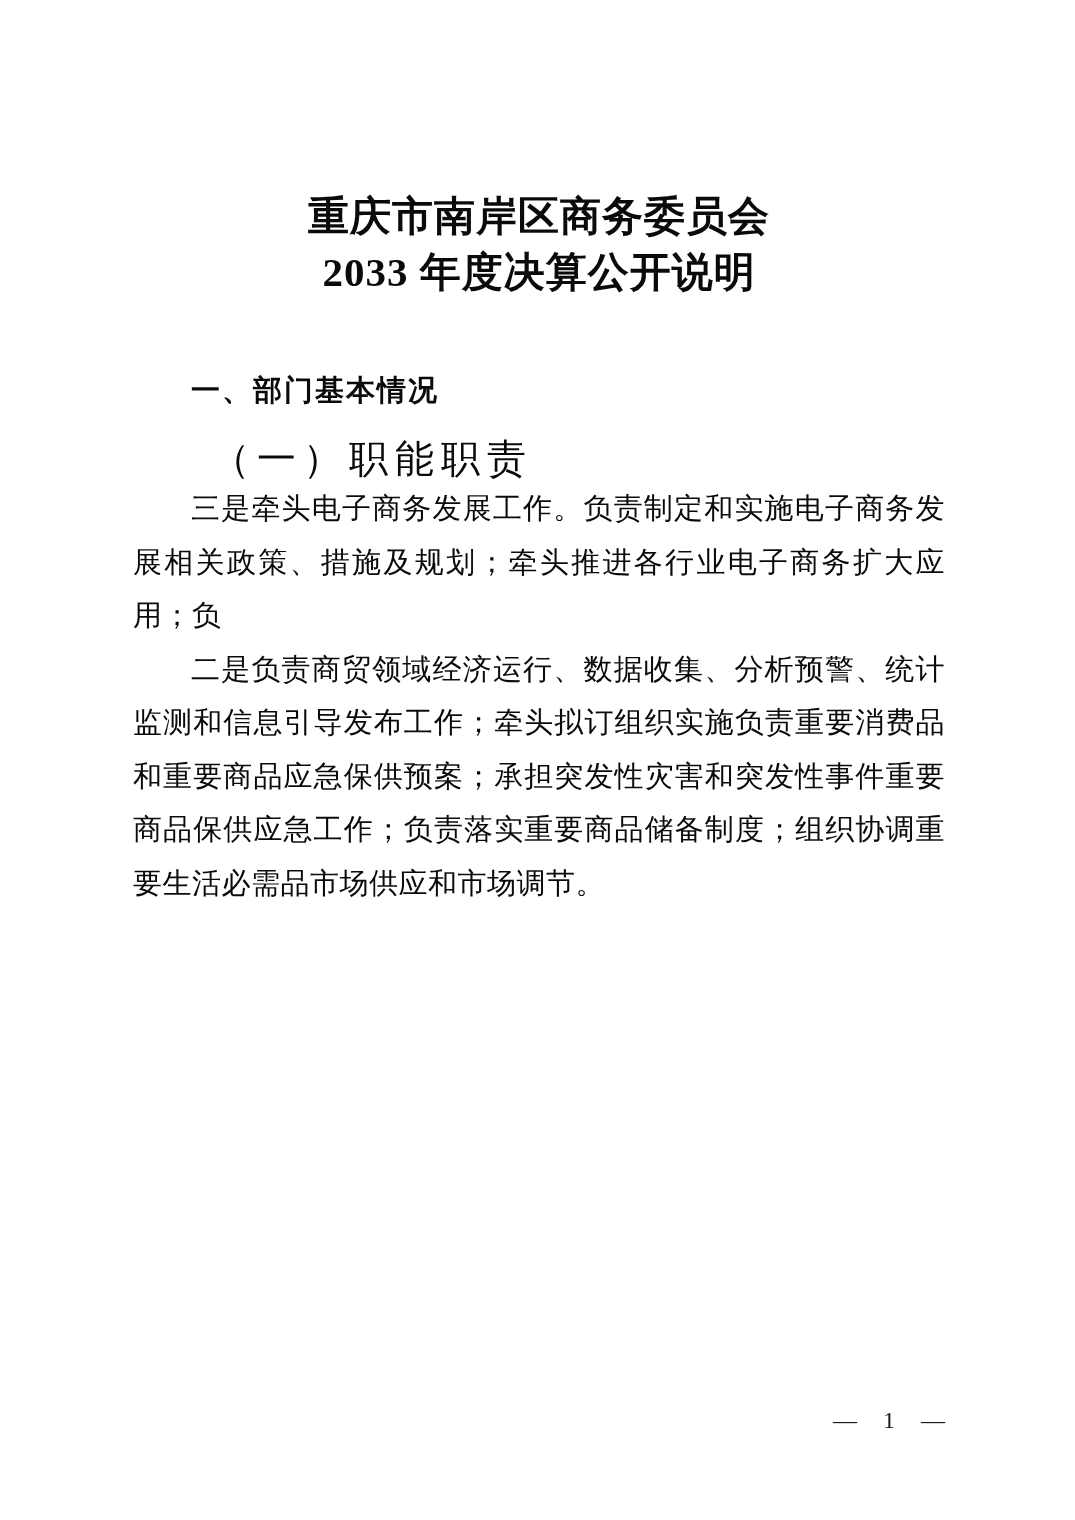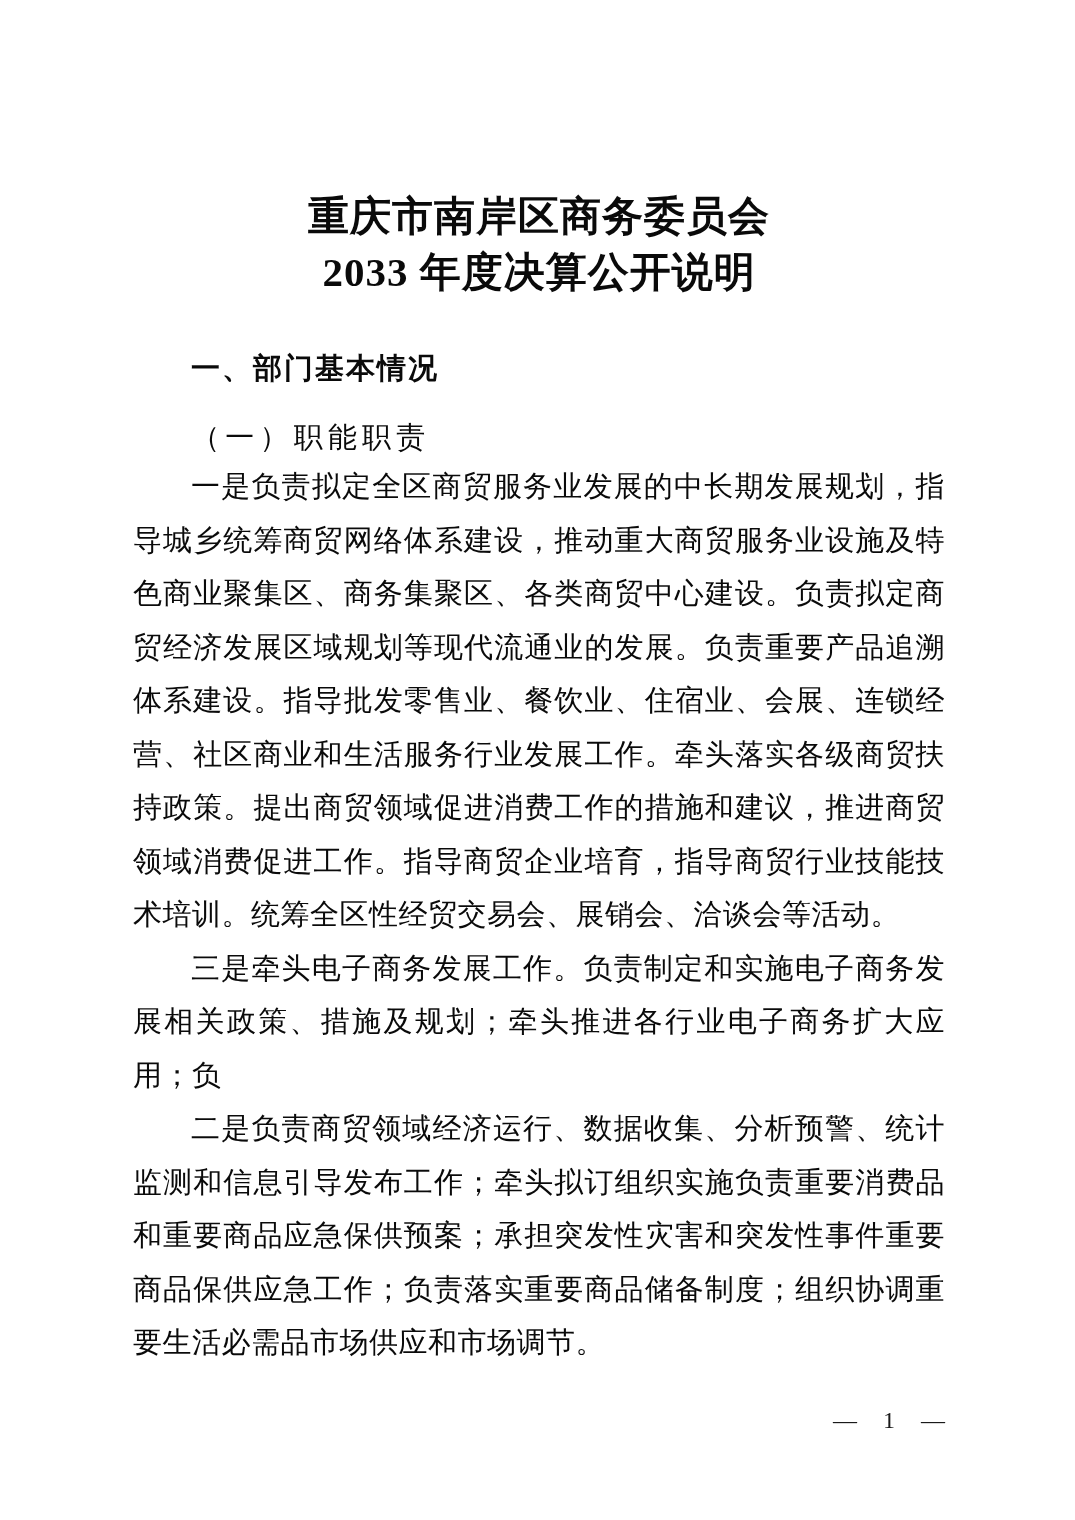--- a/index.html
+++ b/index.html
@@ -28,33 +28,33 @@
     font-weight: 700;
     font-size: 41px;
     line-height: 56px;
     letter-spacing: 1px;
   }
   .doc-title .title-line {
     display: block;
     white-space: nowrap;
   }
   .section-heading {
-    margin: 48px 0 0 0;
+    margin: 70px 0 0 0;
     font-family: "Liberation Sans", "DejaVu Sans", sans-serif;
     font-weight: 700;
     font-size: 29px;
     line-height: 40px;
     text-indent: 2em;
     letter-spacing: 2px;
   }
   .subsection-heading {
     margin: 26px 0 0 0;
     font-family: "Liberation Serif", "DejaVu Serif", serif;
     font-weight: 400;
-    font-size: 29px;
+    font-size: 39px;
     line-height: 46px;
     text-indent: 2em;
     letter-spacing: 0.18em;
   }
   .doc-body p {
     margin: 0;
     font-family: "Liberation Serif", "DejaVu Serif", serif;
     font-weight: 400;
     font-size: 29px;
     line-height: 53.5px;
@@ -83,21 +83,20 @@
     <h1 class="doc-title">
       <span class="title-line">重庆市南岸区商务委员会</span>
       <span class="title-line">2033 年度决算公开说明</span>
     </h1>
 
     <h2 class="section-heading">一、部门基本情况</h2>
 
     <h3 class="subsection-heading">（一）职能职责</h3>
 
     <div class="doc-body">
-      <p>一是负责拟定全区商贸服务业发展的中长期发展规划，指导城乡统筹商贸网络体系建设，推动重大商贸服务业设施及特色商业聚集区、商务集聚区、各类商贸中心建设。负责拟定商贸经济发展区域规划等现代流通业的发展。负责重要产品追溯体系建设。指导批发零售业、餐饮业、住宿业、会展、连锁经营、社区商业和生活服务行业发展工作。牵头落实各级商贸扶持政策。提出商贸领域促进消费工作的措施和建议，推进商贸领域消费促进工作。指导商贸企业培育，指导商贸行业技能技术培训。统筹全区性经贸交易会、展销会、洽谈会等活动。</p>
       <p>三是牵头电子商务发展工作。负责制定和实施电子商务发展相关政策、措施及规划；牵头推进各行业电子商务扩大应用；负</p>
       <p>二是负责商贸领域经济运行、数据收集、分析预警、统计监测和信息引导发布工作；牵头拟订组织实施负责重要消费品和重要商品应急保供预案；承担突发性灾害和突发性事件重要商品保供应急工作；负责落实重要商品储备制度；组织协调重要生活必需品市场供应和市场调节。</p>
     </div>
   </div>
 
   <div class="page-footer">
     <span>— 1 —</span>
   </div>
 </div>
 

